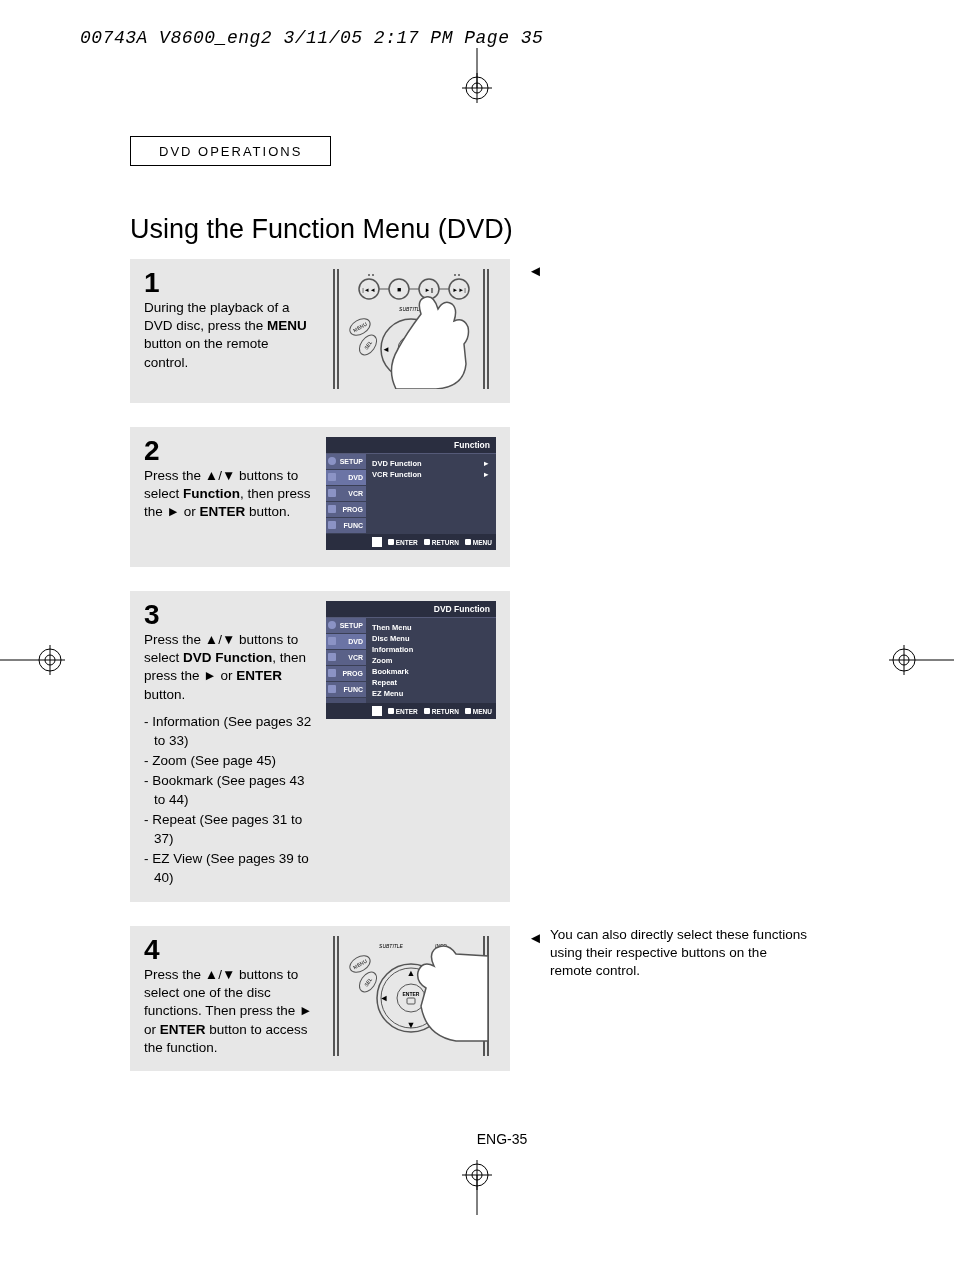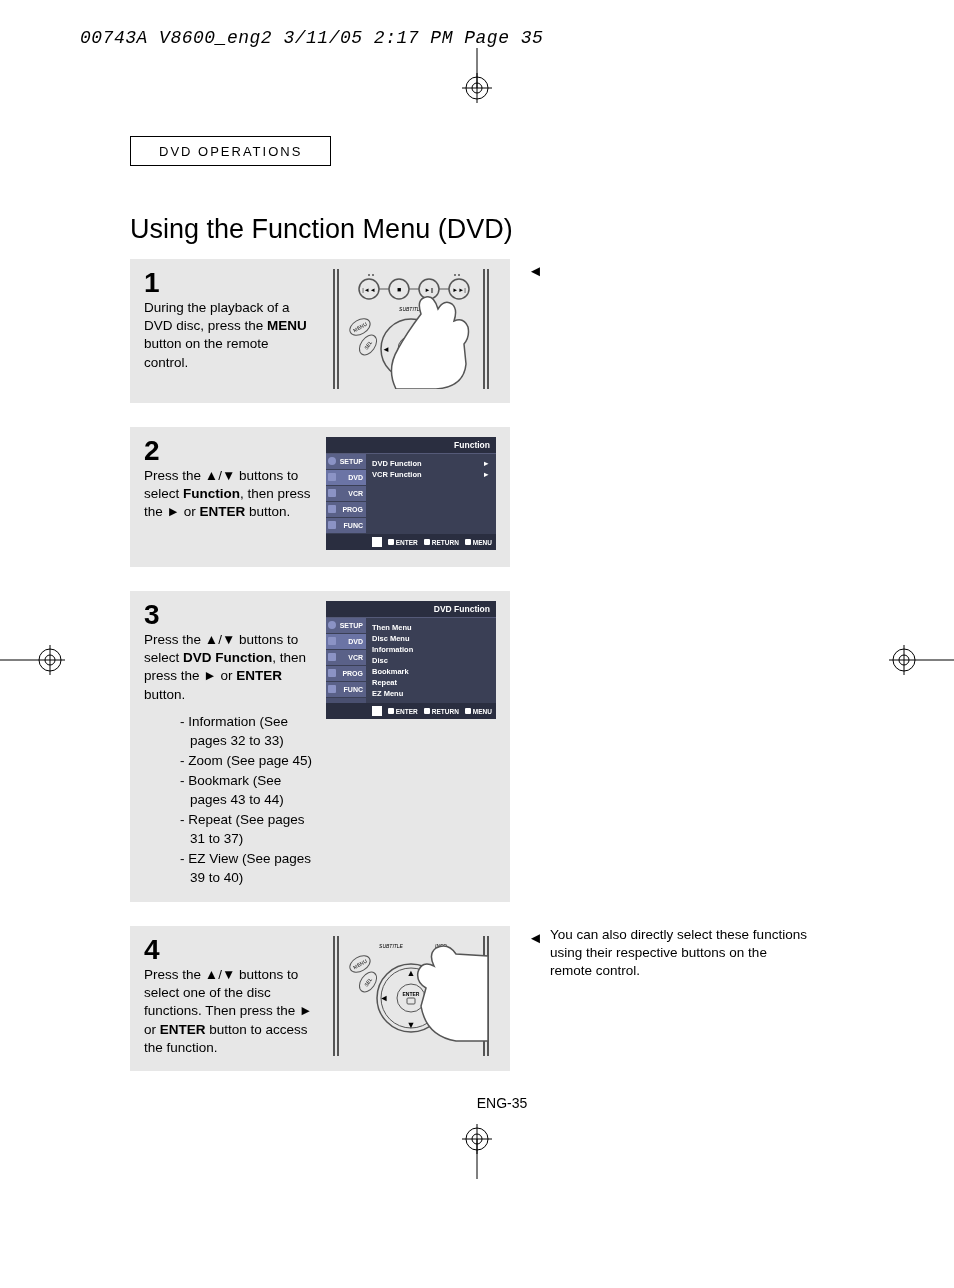--- a/index.html
+++ b/index.html
@@ -84,21 +84,20 @@
   .step-sublist {
     margin: 8px 0 0 0;
     padding: 0;
     font-size: 13.5px;
     line-height: 1.45;
   }
   .step-sublist li {
     list-style: none;
     text-indent: -10px;
     padding-left: 10px;
-    margin-left: 36px;
   }
   .side-note {
     font-size: 13.5px;
     line-height: 1.35;
     width: 260px;
     position: relative;
     padding-left: 20px;
   }
   .side-note .arrow {
     position: absolute;
@@ -188,21 +187,21 @@
   .osd-footer .nav-ic {
     display: inline-block;
     width: 10px;
     height: 10px;
     background: #fff;
     position: relative;
   }
   .page-number {
     text-align: center;
     font-size: 14px;
-    margin-top: 24px;
+    margin-top: 60px;
     margin-bottom: 10px;
   }
   .crop-mark-bottom {
     position: relative;
     height: 60px;
   }
   .remote-illus svg { display: block; }
 </style>
 </head>
 <body>
@@ -372,21 +371,21 @@
               <div class="osd-item">
                   <span>Then Menu</span>
                 </div>
               <div class="osd-item">
                   <span>Disc Menu</span>
                 </div>
               <div class="osd-item">
                   <span>Information</span>
                 </div>
               <div class="osd-item">
-                  <span>Disc</span>
+                  <span>Zoom</span>
                 </div>
               <div class="osd-item">
                   <span>Bookmark</span>
                 </div>
               <div class="osd-item">
                   <span>Repeat</span>
                 </div>
               <div class="osd-item">
                   <span>EZ Menu</span>
                 </div>

